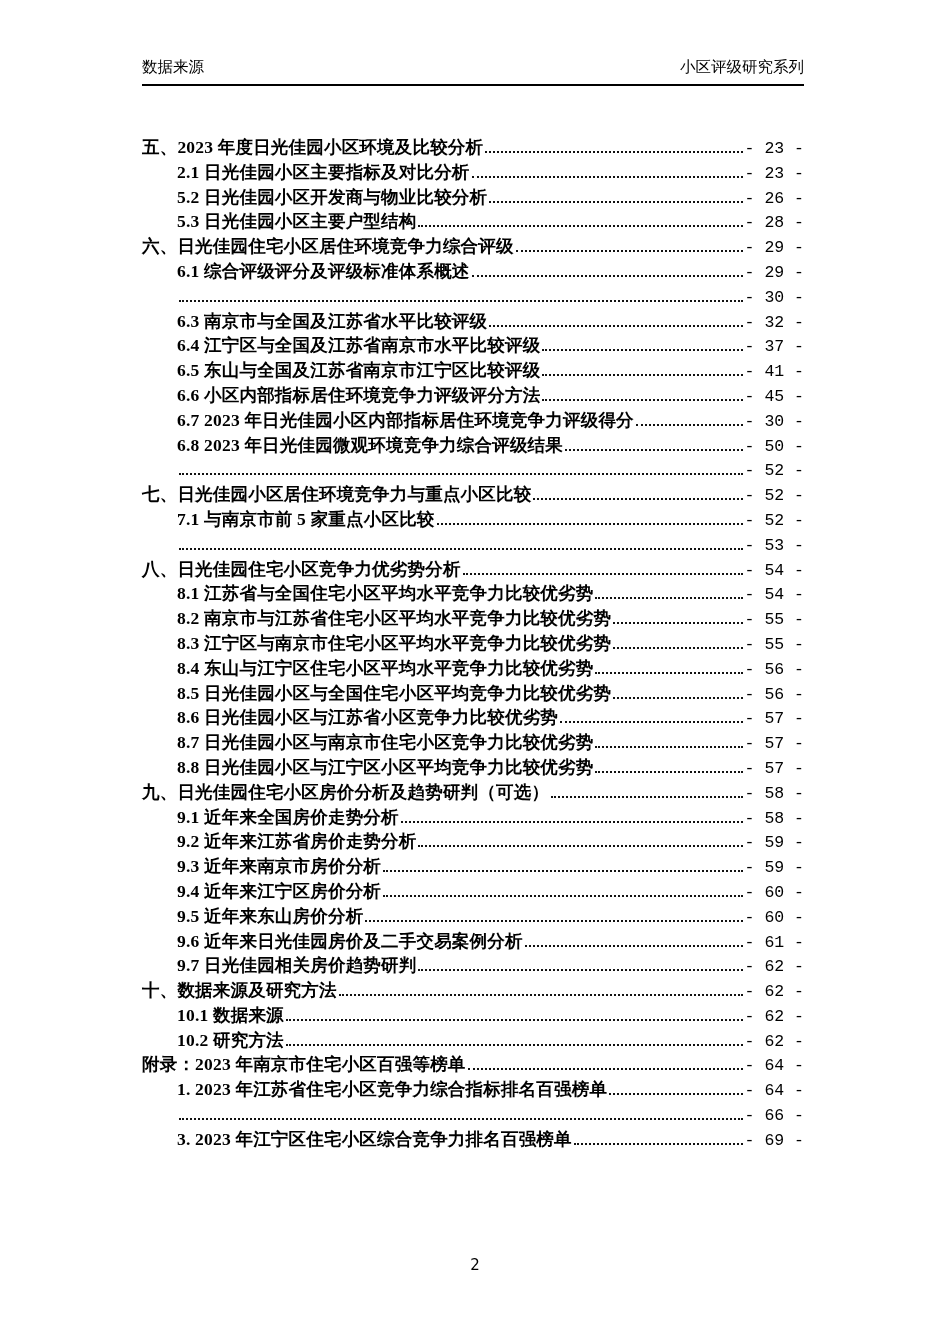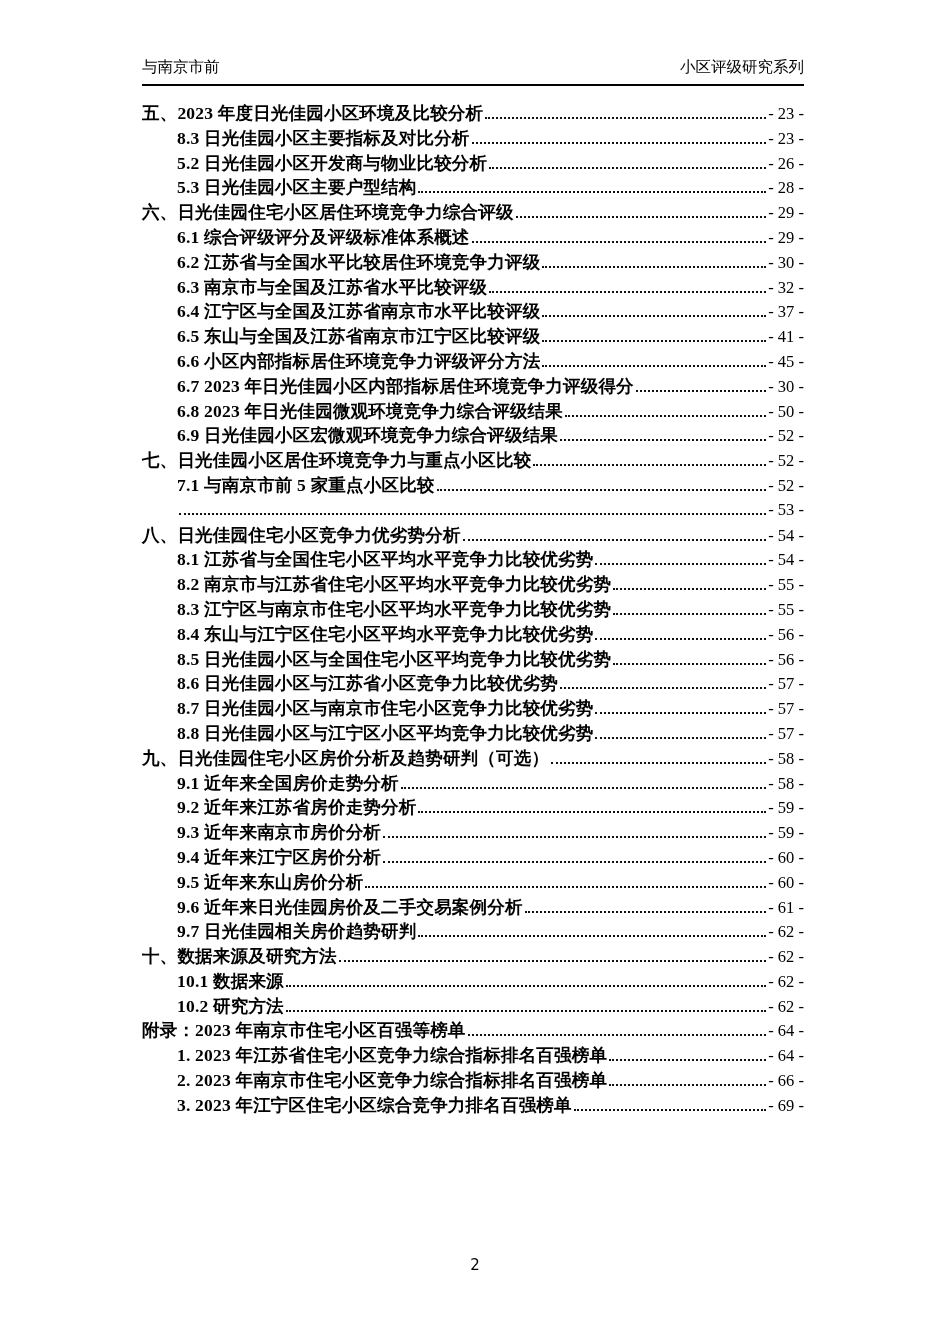--- a/index.html
+++ b/index.html
@@ -56,53 +56,54 @@
     padding-left: 35px;
   }
   .toc-row .leader {
     flex: 1 1 auto;
     min-width: 10px;
     border-bottom: 2px dotted #111111;
     margin: 0 2px 4px 2px;
   }
   .toc-row .pagenum {
     white-space: pre;
-    font-family: Liberation Serif, serif;
+    font-family: Liberation Mono, monospace;
     font-size: 16.5px;
     font-weight: 400;
+    margin-top: 36px;
   }
   
   .footer {
     position: absolute;
     top: 1256px;
     left: 0;
     width: 100%;
     text-align: center;
     font-family: "DejaVu Sans", "Liberation Sans", sans-serif;
     font-size: 15px;
   }
 </style>
 </head>
 <body>
 
 <div class="page">
 
   <div class="header">
-    <span>与南京市前</span>
+    <span>数据来源</span>
     <span>小区评级研究系列</span>
   </div>
 
   <div class="toc">
       <div class="toc-row level-1">
       <span class="title">五、2023 年度日光佳园小区环境及比较分析</span>
       <span class="leader"></span>
       <span class="pagenum">- 23 -</span>
     </div>
       <div class="toc-row level-2">
-      <span class="title">8.3 日光佳园小区主要指标及对比分析</span>
+      <span class="title">2.1 日光佳园小区主要指标及对比分析</span>
       <span class="leader"></span>
       <span class="pagenum">- 23 -</span>
     </div>
       <div class="toc-row level-2">
       <span class="title">5.2 日光佳园小区开发商与物业比较分析</span>
       <span class="leader"></span>
       <span class="pagenum">- 26 -</span>
     </div>
       <div class="toc-row level-2">
       <span class="title">5.3 日光佳园小区主要户型结构</span>
@@ -113,21 +114,20 @@
       <span class="title">六、日光佳园住宅小区居住环境竞争力综合评级</span>
       <span class="leader"></span>
       <span class="pagenum">- 29 -</span>
     </div>
       <div class="toc-row level-2">
       <span class="title">6.1 综合评级评分及评级标准体系概述</span>
       <span class="leader"></span>
       <span class="pagenum">- 29 -</span>
     </div>
       <div class="toc-row level-2">
-      <span class="title">6.2 江苏省与全国水平比较居住环境竞争力评级</span>
       <span class="leader"></span>
       <span class="pagenum">- 30 -</span>
     </div>
       <div class="toc-row level-2">
       <span class="title">6.3 南京市与全国及江苏省水平比较评级</span>
       <span class="leader"></span>
       <span class="pagenum">- 32 -</span>
     </div>
       <div class="toc-row level-2">
       <span class="title">6.4 江宁区与全国及江苏省南京市水平比较评级</span>
@@ -148,21 +148,20 @@
       <span class="title">6.7 2023 年日光佳园小区内部指标居住环境竞争力评级得分</span>
       <span class="leader"></span>
       <span class="pagenum">- 30 -</span>
     </div>
       <div class="toc-row level-2">
       <span class="title">6.8 2023 年日光佳园微观环境竞争力综合评级结果</span>
       <span class="leader"></span>
       <span class="pagenum">- 50 -</span>
     </div>
       <div class="toc-row level-2">
-      <span class="title">6.9 日光佳园小区宏微观环境竞争力综合评级结果</span>
       <span class="leader"></span>
       <span class="pagenum">- 52 -</span>
     </div>
       <div class="toc-row level-1">
       <span class="title">七、日光佳园小区居住环境竞争力与重点小区比较</span>
       <span class="leader"></span>
       <span class="pagenum">- 52 -</span>
     </div>
       <div class="toc-row level-2">
       <span class="title">7.1 与南京市前 5 家重点小区比较</span>
@@ -277,21 +276,20 @@
       <span class="title">附录：2023 年南京市住宅小区百强等榜单</span>
       <span class="leader"></span>
       <span class="pagenum">- 64 -</span>
     </div>
       <div class="toc-row level-2">
       <span class="title">1. 2023 年江苏省住宅小区竞争力综合指标排名百强榜单</span>
       <span class="leader"></span>
       <span class="pagenum">- 64 -</span>
     </div>
       <div class="toc-row level-2">
-      <span class="title">2. 2023 年南京市住宅小区竞争力综合指标排名百强榜单</span>
       <span class="leader"></span>
       <span class="pagenum">- 66 -</span>
     </div>
       <div class="toc-row level-2">
       <span class="title">3. 2023 年江宁区住宅小区综合竞争力排名百强榜单</span>
       <span class="leader"></span>
       <span class="pagenum">- 69 -</span>
     </div>
     </div>
 

